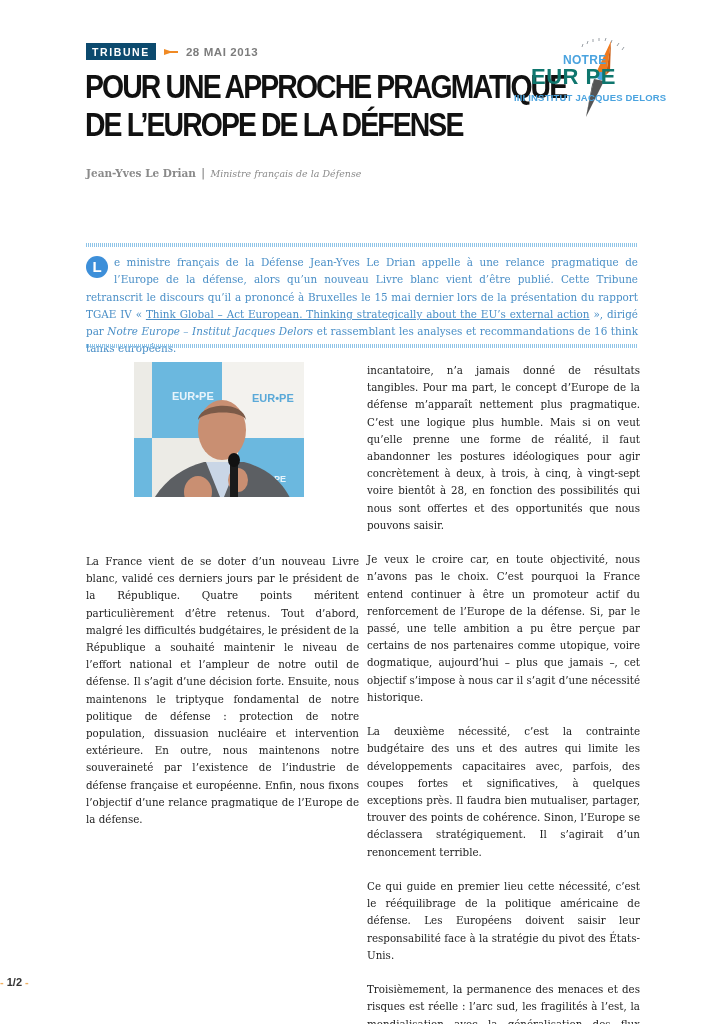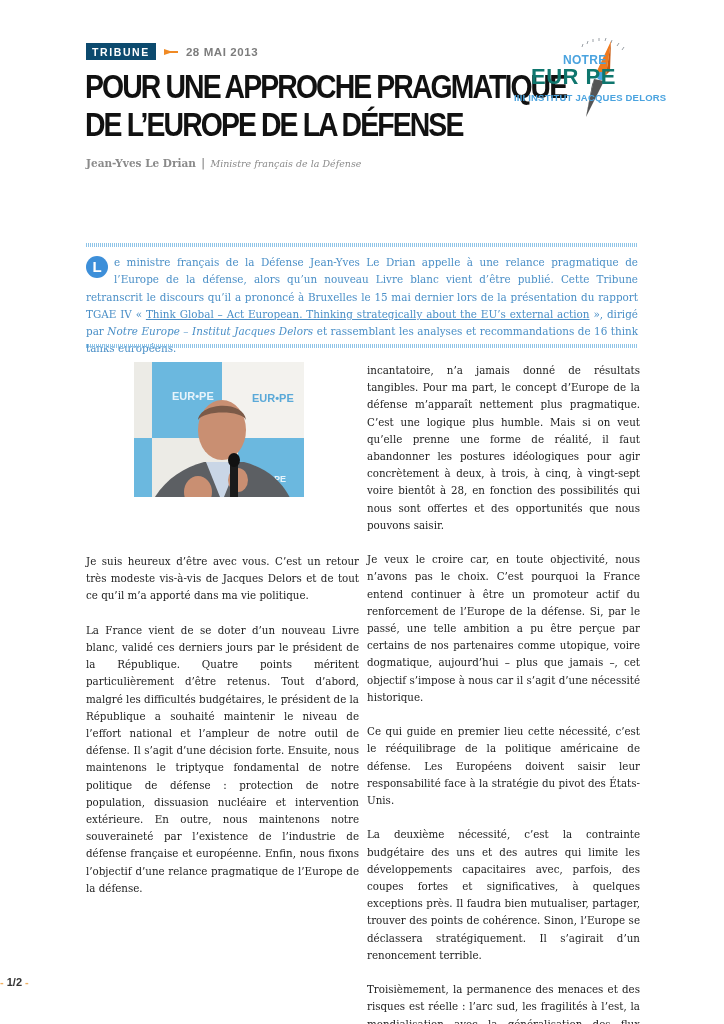--- a/index.html
+++ b/index.html
@@ -7,21 +7,21 @@
   body { position: relative; font-family: "DejaVu Serif", serif; color: #222; }
 
   .header-tag-row { position: absolute; left: 86px; top: 43px; display: flex; align-items: center; gap: 8px; }
   .tag { background: #0c4a6e; color: #fff; font-family: "Liberation Sans", sans-serif; font-weight: bold; font-size: 10.5px; letter-spacing: 1.6px; padding: 3px 6px 2px 6px; line-height: 12px; }
   .date-arrow { width: 14px; height: 6px; position: relative; }
   .date-arrow::before { content: ""; position: absolute; left: 0; top: 0; border-left: 9px solid #f08a24; border-top: 3px solid transparent; border-bottom: 3px solid transparent; }
   .date-arrow::after { content: ""; position: absolute; left: 6px; top: 2px; width: 8px; height: 2px; background: #f08a24; }
   .date { font-family: "Liberation Sans", sans-serif; font-weight: bold; font-size: 11.5px; color: #7d7d7d; letter-spacing: 0.6px; }
 
   .title { position: absolute; left: 85px; top: 68px; width: 420px; font-family: "Liberation Sans", sans-serif; font-weight: bold; font-size: 33px; line-height: 38px; color: #111; letter-spacing: -2.2px; transform: scaleX(0.86); transform-origin: left top; text-transform: uppercase; white-space: nowrap; }
-  .byline { position: absolute; left: 86px; top: 157px; font-size: 10.5px; color: #8a8a8a; text-align: right; }
+  .byline { position: absolute; left: 86px; top: 167px; font-size: 10.5px; color: #8a8a8a; text-align: right; }
   .byline .author { font-weight: bold; }
   .byline .sep { font-weight: bold; margin: 0 2px; }
   .byline .role { font-style: italic; font-size: 9.5px; }
 
   .logo { position: absolute; left: 512px; top: 35px; width: 180px; height: 85px; }
   .logo .notre { position: absolute; left: 27px; top: 18px; font-family: "Liberation Sans", sans-serif; font-weight: bold; font-size: 12px; color: #4aa3df; letter-spacing: 0.3px; padding-left: 24px; }
   .logo .europe { position: absolute; left: 19px; top: 29px; font-family: "Liberation Sans", sans-serif; font-weight: bold; font-size: 22px; color: #0f766e; letter-spacing: 0.5px; }
   .logo .institut { position: absolute; left: 2px; top: 57px; font-family: "Liberation Sans", sans-serif; font-weight: bold; font-size: 9.5px; color: #4aa3df; letter-spacing: 0.2px; white-space: nowrap; }
   .logo svg { position: absolute; left: 0; top: 0; }
 
@@ -119,30 +119,29 @@
 
     <ellipse cx="64" cy="130" rx="14" ry="16" fill="#c98f72"></ellipse>
     <ellipse cx="104" cy="118" rx="10" ry="12" fill="#c98f72"></ellipse>
 
     <rect x="96" y="98" width="8" height="50" rx="3" fill="#1b1b1b"></rect>
     <ellipse cx="100" cy="98" rx="6" ry="7" fill="#111"></ellipse>
   </svg>
 </div>
 
 <div class="col left">
-  <p>Je suis heureux d’être avec vous. C’est un retour très modeste vis-à-vis de Jacques Delors et de tout ce qu’il m’a apporté dans ma vie politique.</p>
   <p>La France vient de se doter d’un nouveau Livre blanc, validé ces derniers jours par le président de la République. Quatre points méritent particulièrement d’être retenus. Tout d’abord, malgré les difficultés budgétaires, le président de la République a souhaité maintenir le niveau de l’effort national et l’ampleur de notre outil de défense. Il s’agit d’une décision forte. Ensuite, nous maintenons le triptyque fondamental de notre politique de défense : protection de notre population, dissuasion nucléaire et intervention extérieure. En outre, nous maintenons notre souveraineté par l’existence de l’industrie de défense française et européenne. Enfin, nous fixons l’objectif d’une relance pragmatique de l’Europe de la défense.</p>
 
 </div>
 
 <div class="col right">
   <p>incantatoire, n’a jamais donné de résultats tangibles. Pour ma part, le concept d’Europe de la défense m’apparaît nettement plus pragmatique. C’est une logique plus humble. Mais si on veut qu’elle prenne une forme de réalité, il faut abandonner les postures idéologiques pour agir concrètement à deux, à trois, à cinq, à vingt-sept voire bientôt à 28, en fonction des possibilités qui nous sont offertes et des opportunités que nous pouvons saisir.</p>
   <p>Je veux le croire car, en toute objectivité, nous n’avons pas le choix. C’est pourquoi la France entend continuer à être un promoteur actif du renforcement de l’Europe de la défense. Si, par le passé, une telle ambition a pu être perçue par certains de nos partenaires comme utopique, voire dogmatique, aujourd’hui – plus que jamais –, cet objectif s’impose à nous car il s’agit d’une nécessité historique.</p>
+  <p>La deuxième nécessité, c’est la contrainte budgétaire des uns et des autres qui limite les développements capacitaires avec, parfois, des coupes fortes et significatives, à quelques exceptions près. Il faudra bien mutualiser, partager, trouver des points de cohérence. Sinon, l’Europe se déclassera stratégiquement. Il s’agirait d’un renoncement terrible.</p>
   <p>Ce qui guide en premier lieu cette nécessité, c’est le rééquilibrage de la politique américaine de défense. Les Européens doivent saisir leur responsabilité face à la stratégie du pivot des États-Unis.</p>
-  <p>La deuxième nécessité, c’est la contrainte budgétaire des uns et des autres qui limite les développements capacitaires avec, parfois, des coupes fortes et significatives, à quelques exceptions près. Il faudra bien mutualiser, partager, trouver des points de cohérence. Sinon, l’Europe se déclassera stratégiquement. Il s’agirait d’un renoncement terrible.</p>
   <p>Troisièmement, la permanence des menaces et des risques est réelle : l’arc sud, les fragilités à l’est, la mondialisation avec la généralisation des flux terroristes, du gangstérisme lié à la drogue ou du fondamentalisme religieux.</p>
 
 </div>
 
 <div class="pagenum">
   <span class="dash">-</span>
   <span>1/2</span>
   <span class="dash">-</span>
 </div>
 

